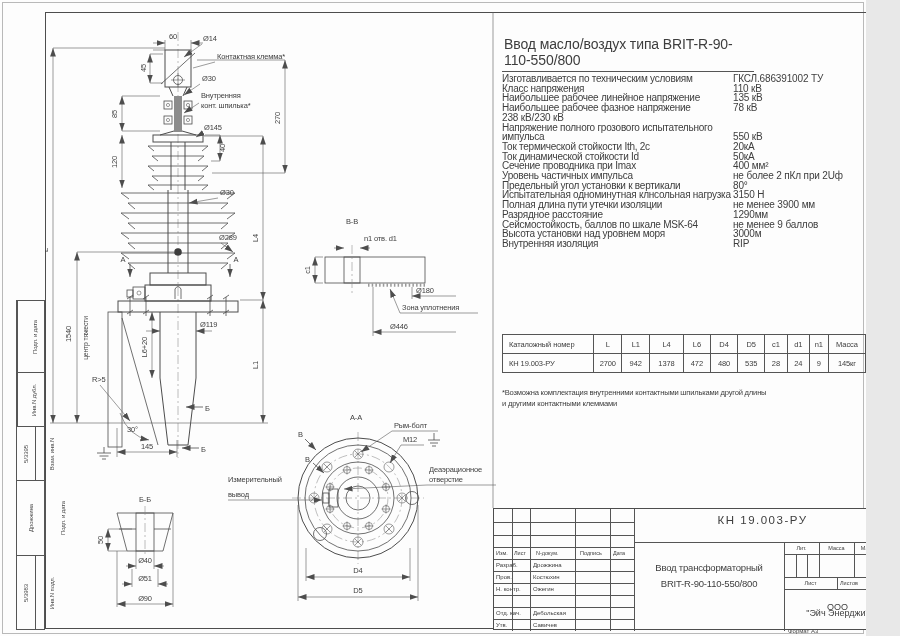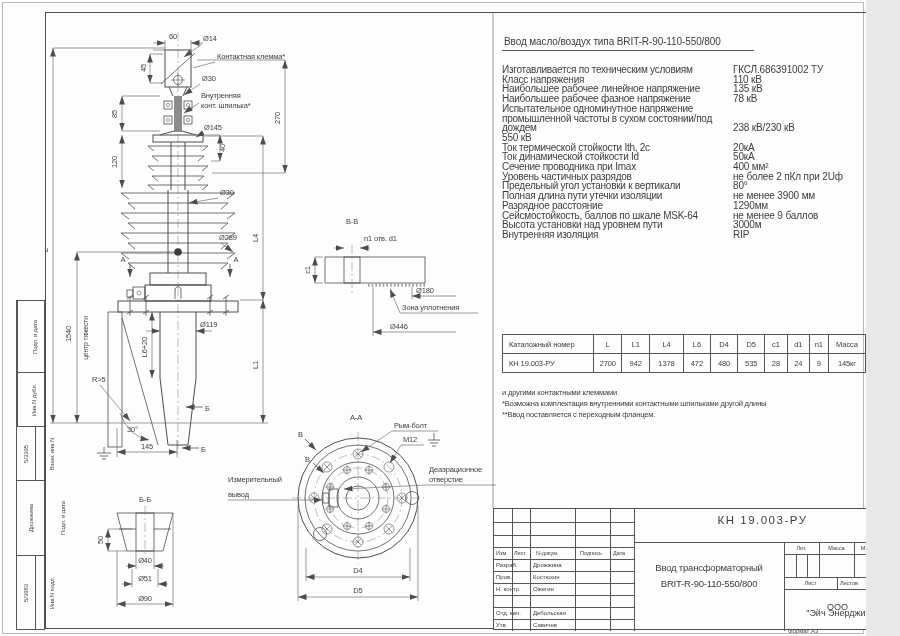--- a/index.html
+++ b/index.html
@@ -16,21 +16,21 @@
   
   svg.art{position:absolute;left:45px;top:12px}
   svg.art text{fill:#3e3e3e;font-size:7.5px;font-family:"Liberation Sans",sans-serif;letter-spacing:-0.15px}
   svg.art .ln{stroke:#4d4d4d;stroke-width:1;fill:none}
   svg.art .md{stroke:#4d4d4d;stroke-width:0.8;fill:none}
   svg.art .dim{stroke:#5a5a5a;stroke-width:0.6;fill:none}
   svg.art .cl{stroke:#8a8a8a;stroke-width:0.55;fill:none;stroke-dasharray:9 3 2 3}
   svg.art .seal{stroke:#9a9a9a;stroke-width:3.5;stroke-dasharray:1.5 2.2;fill:none}
   
   .specs{position:absolute;left:502px;top:36px;width:382px}
-  .spec-title{font-size:10px;width:250px;border-bottom:0.8px solid #555;padding:0 0 3px 2px;margin-bottom:14px;letter-spacing:-0.1px}
+  .spec-title{font-size:14px;width:250px;border-bottom:0.8px solid #555;padding:0 0 3px 2px;margin-bottom:2px;letter-spacing:-0.1px}
   .spec-row{display:flex;align-items:flex-end;line-height:9.7px;font-size:10px}
   .spec-label{width:231px;flex:none;white-space:pre-line;letter-spacing:-0.25px}
   .spec-value{white-space:nowrap;letter-spacing:-0.15px}
   
   .dimtab{position:absolute;left:502px;top:334px;border-collapse:collapse}
   .dimtab th,.dimtab td{border:1px solid #555;font-size:7.5px;font-weight:normal;height:18px;
       text-align:center;padding:0;letter-spacing:-0.1px;color:#3d3d3d}
   .dimtab th:first-child,.dimtab td:first-child{text-align:left;padding-left:6px}
   col.c0{width:100px}col.c1{width:30px}col.c2{width:31px}col.c3{width:37px}col.c4{width:30px}
   col.c5{width:30px}col.c6{width:30px}col.c7{width:25px}col.c8{width:25px}col.c9{width:21px}col.c10{width:40px}
@@ -376,74 +376,78 @@
           <span class="spec-label">Наибольшее рабочее линейное напряжение</span>
           <span class="spec-value">135 кВ</span>
         </div>
 
         <div class="spec-row">
           <span class="spec-label">Наибольшее рабочее фазное напряжение</span>
           <span class="spec-value">78 кВ</span>
         </div>
 
         <div class="spec-row">
-          <span class="spec-label">Испытательное одноминутное напряжение
-промышленной частоты в сухом состоянии/под дождем</span>
           <span class="spec-value">238 кВ/230 кВ</span>
         </div>
 
         <div class="spec-row">
+          <span class="spec-label">Напряжение полного грозового испытательного
+импульса</span>
           <span class="spec-value">550 кВ</span>
         </div>
 
 
         <div class="spec-row">
           <span class="spec-label">Ток термической стойкости Ith, 2с</span>
           <span class="spec-value">20кА</span>
         </div>
 
         <div class="spec-row">
           <span class="spec-label">Ток динамической стойкости Id</span>
           <span class="spec-value">50кА</span>
         </div>
 
         <div class="spec-row">
           <span class="spec-label">Сечение проводника при Imax</span>
           <span class="spec-value">400 мм²</span>
         </div>
 
         <div class="spec-row">
-          <span class="spec-label">Уровень частичных разрядов</span>
+          <span class="spec-label">Уровень частичных импульса</span>
           <span class="spec-value">не более 2 пКл при 2Uф</span>
         </div>
 
         <div class="spec-row">
           <span class="spec-label">Предельный угол установки к вертикали</span>
           <span class="spec-value">80°</span>
         </div>
 
+        <div class="spec-row">
+          <span class="spec-label">Испытательная одноминутная клнсольная нагрузка</span>
+          <span class="spec-value">3150 Н</span>
+        </div>
 
         <div class="spec-row">
           <span class="spec-label">Полная длина пути утечки изоляции</span>
           <span class="spec-value">не менее 3900 мм</span>
         </div>
 
         <div class="spec-row">
           <span class="spec-label">Разрядное расстояние</span>
           <span class="spec-value">1290мм</span>
         </div>
 
 
         <div class="spec-row">
           <span class="spec-label">Сейсмостойкость, баллов по шкале MSK-64</span>
           <span class="spec-value">не менее 9 баллов</span>
         </div>
 
         <div class="spec-row">
-          <span class="spec-label">Высота установки над уровнем пути</span>
+          <span class="spec-label">Высота установки над уровнем моря</span>
           <span class="spec-value">3000м</span>
         </div>
 
 
         <div class="spec-row">
           <span class="spec-label">Внутренняя изоляция</span>
           <span class="spec-value">RIP</span>
         </div>
       </div>
   </div>
@@ -487,23 +491,22 @@
       <td>28</td>
       <td>24</td>
       <td>9</td>
       <td>145кг</td>
     </tr>
   </tbody>
     </table>
 
   <div class="notes">
 
-  <div class="note-line">и другими контактными клеммами</div>
-      <div class="note-line">*Возможна комплектация внутренними контактными шпильками другой длины</div>
-      <div class="note-line">**Ввод  поставляется с переходным фланцем.</div>
+  <div class="note-line">*Возможна комплектация внутренними контактными шпильками другой длины</div>
+      <div class="note-line">и другими контактными клеммами</div>
     </div>
 
   <div class="tb">
     <div class="vl" style="left:18px;top:0;height:122px"></div>
     <div class="vl" style="left:36px;top:0;height:122px"></div>
     <div class="vl" style="left:81px;top:0;height:122px"></div>
     <div class="vl" style="left:116px;top:0;height:122px"></div>
     <div class="vl" style="left:140px;top:0;height:122px"></div>
     <div class="hl" style="left:0;top:13px;width:140px"></div>
     <div class="hl" style="left:0;top:26px;width:140px"></div>

